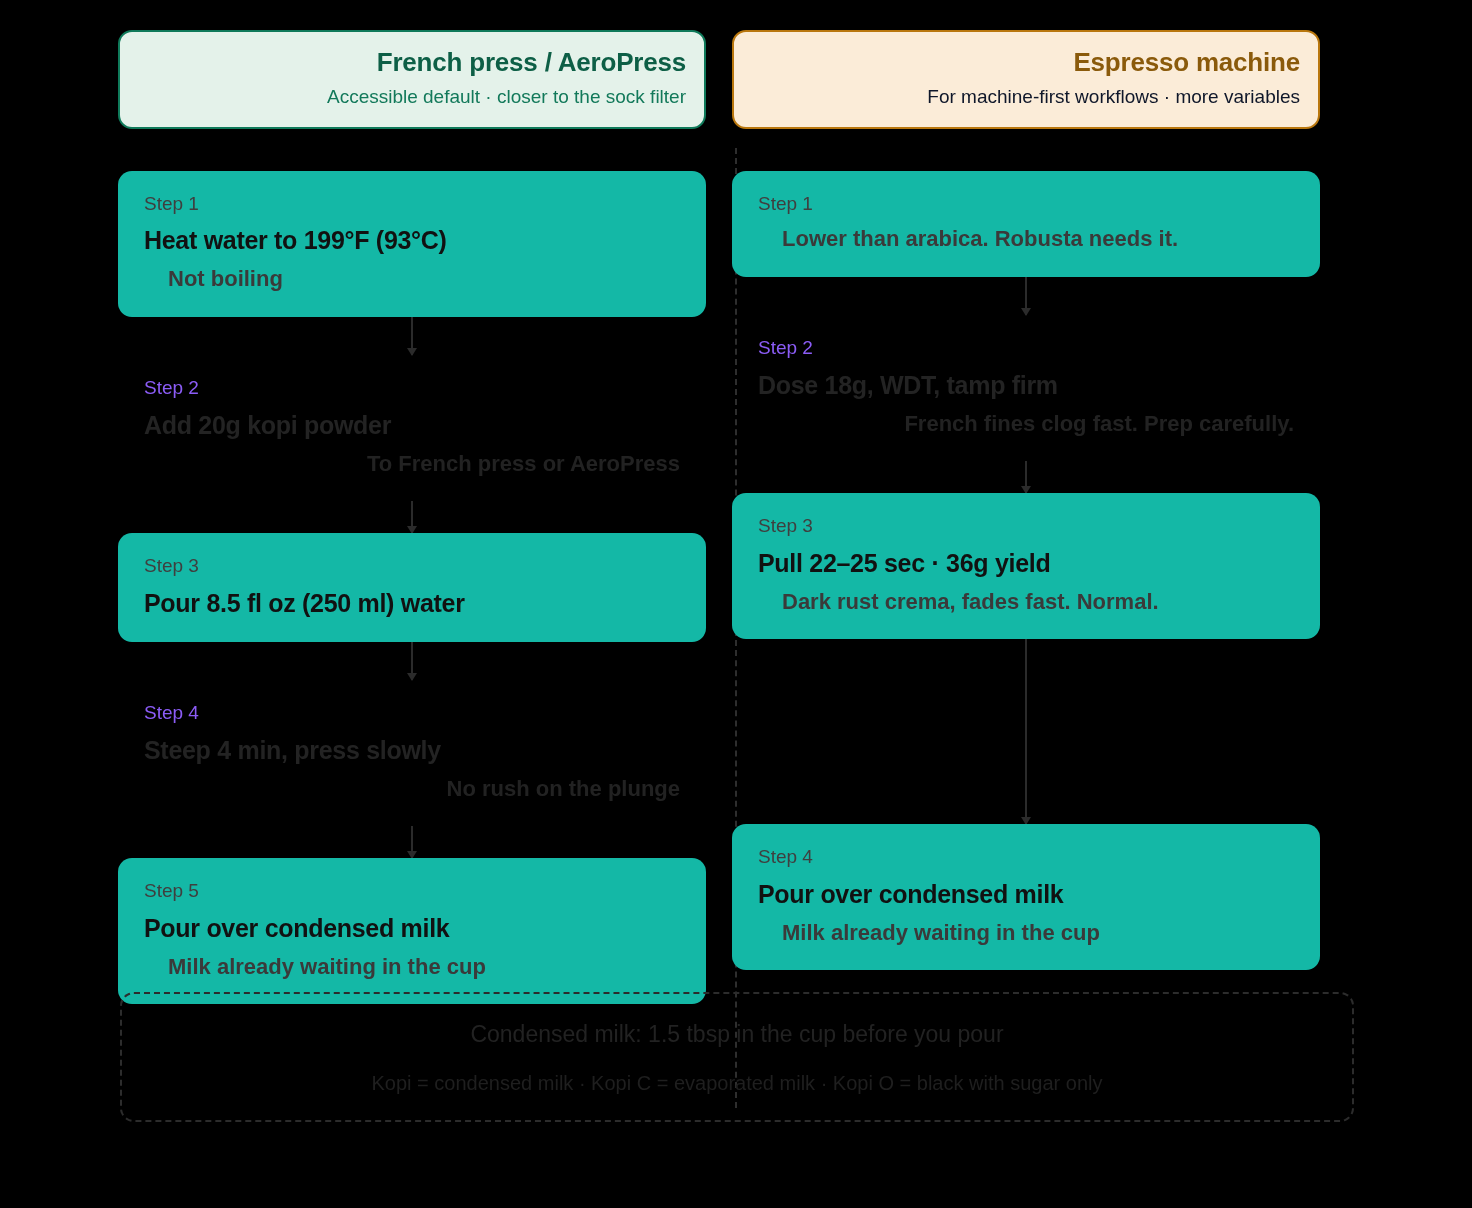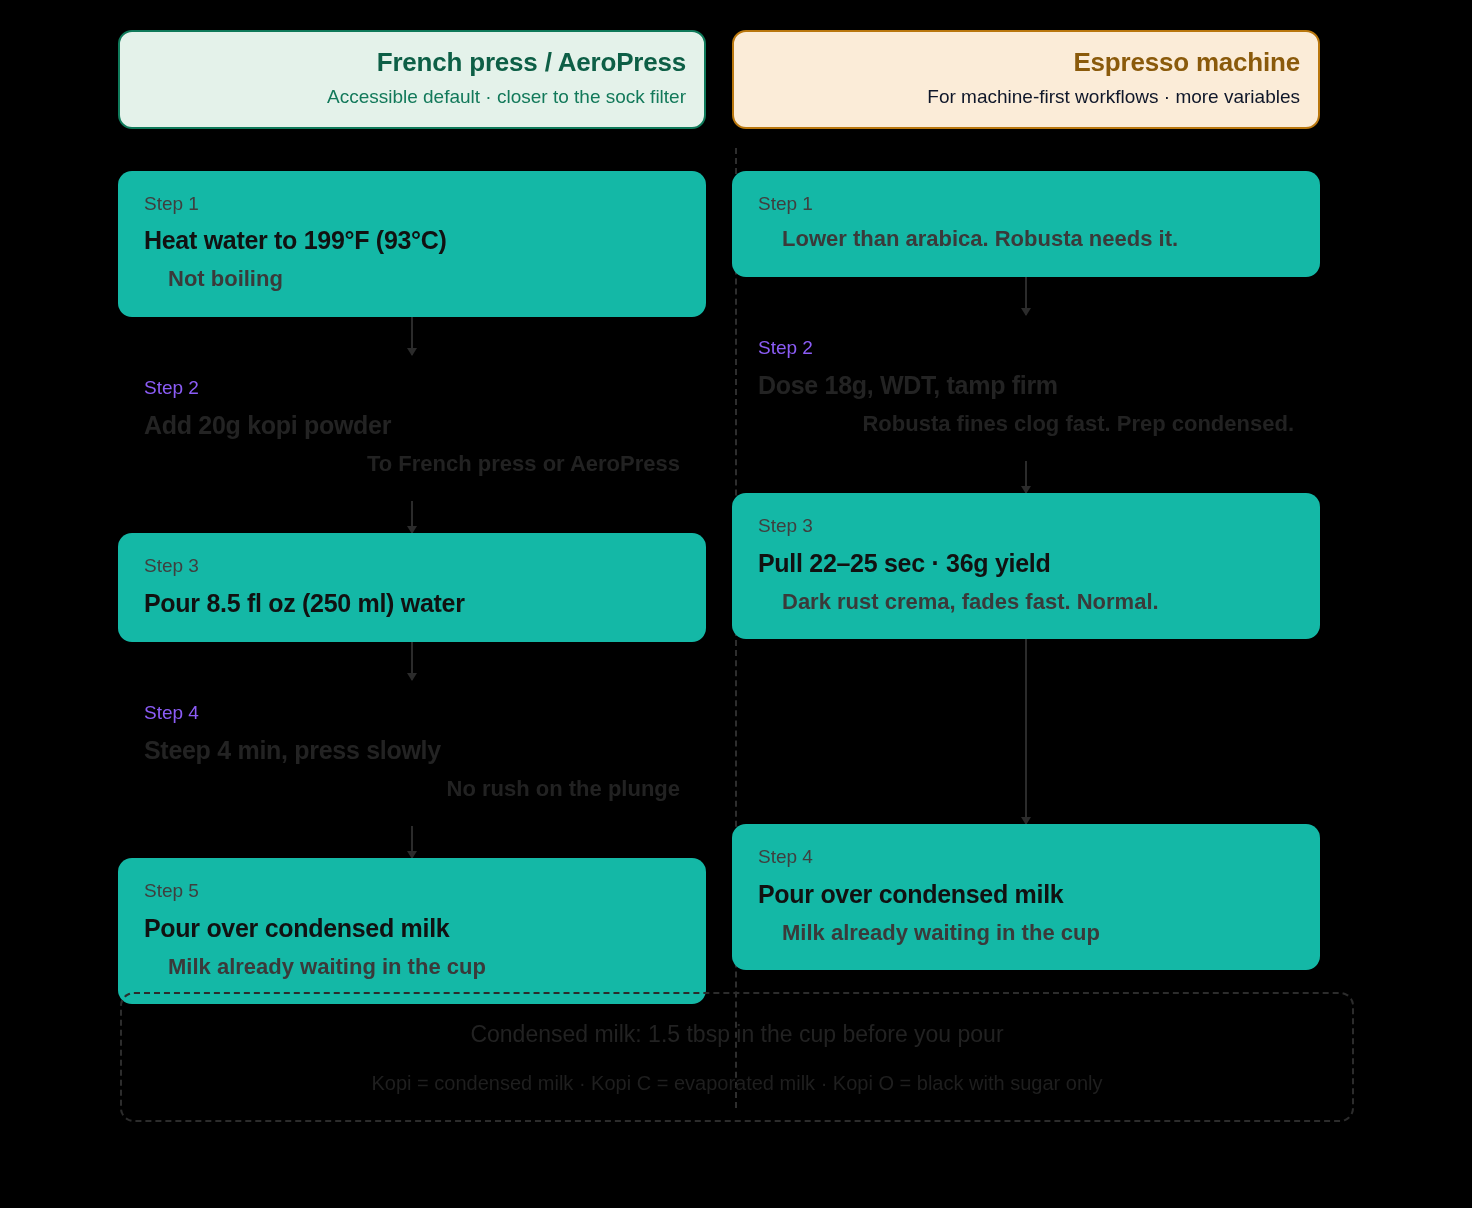--- a/index.html
+++ b/index.html
@@ -232,21 +232,21 @@
       <div class="step active">
         <div class="step-kicker">Step 1</div>
         <div class="step-note">Lower than arabica. Robusta needs it.</div>
       </div>
 
       <div class="connector arrow h-short"></div>
 
       <div class="step muted">
         <div class="step-kicker">Step 2</div>
         <div class="step-title">Dose 18g, WDT, tamp firm</div>
-        <div class="step-note">Robusta fines clog fast. Prep condensed.</div>
+        <div class="step-note">French fines clog fast. Prep carefully.</div>
       </div>
 
       <div class="connector arrow h-mid"></div>
 
       <div class="step active">
         <div class="step-kicker">Step 3</div>
         <div class="step-title">Pull 22–25 sec · 36g yield</div>
         <div class="step-note">Dark rust crema, fades fast. Normal.</div>
       </div>
 

